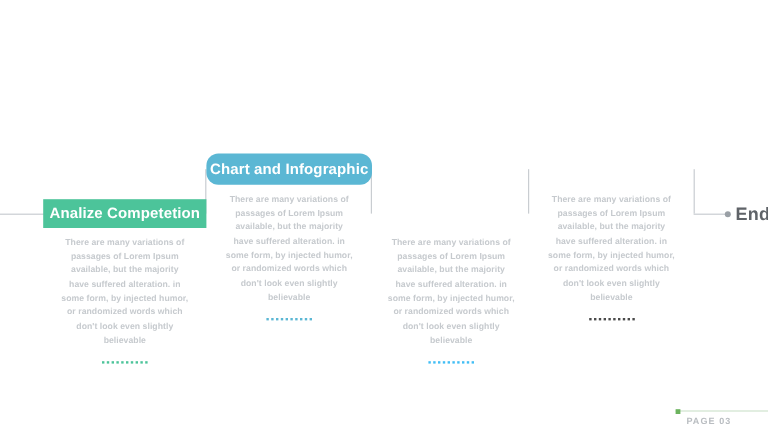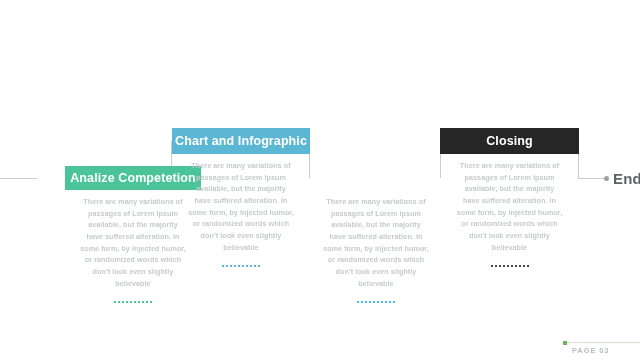--- a/index.html
+++ b/index.html
@@ -126,21 +126,21 @@
 
   <div class="conn conn-v" style="left:440px; top:141px; height:37px;"></div>
 
   <div class="conn conn-v" style="left:578px; top:141px; height:37px;"></div>
 
   <div class="conn conn-h" style="left:578px; top:178px; width:28px;"></div>
 
   <div class="end-dot" style="left:604px; top:175.5px;"></div>
   <div class="end-label" style="left:613px; top:170px;">End</div>
 
-  <div class="col" style="left:36px; width:136px;margin-left:29px;">
+  <div class="col" style="left:36px; width:136px;">
     <div class="bar" style="top:166px; height:24px; background:#4cc49a;">
       <span>Analize Competetion</span>
     </div>
     <div class="body-wrap" style="top:196px;">
       <div class="body-text">There are many variations of passages of Lorem Ipsum available, but the majority have suffered alteration. in some form, by injected humor, or randomized words which don't look even slightly believable</div>
       <div class="dots">
         <i style="background:#4cc49a"></i>
           <i style="background:#4cc49a"></i>
           <i style="background:#4cc49a"></i>
         <i style="background:#4cc49a"></i>
@@ -148,21 +148,21 @@
           <i style="background:#4cc49a"></i>
         <i style="background:#4cc49a"></i>
           <i style="background:#4cc49a"></i>
           <i style="background:#4cc49a"></i>
         <i style="background:#4cc49a"></i>
       </div>
     </div>
   </div>
 
   <div class="col" style="left:172px; width:138px;">
-    <div class="bar" style="top:128px; height:26px; background:#5bb7d4;">
+    <div class="bar" style="top:128px; height:26px; background:#5bb7d4;border-radius:10px;">
       <span>Chart and Infographic</span>
     </div>
     <div class="body-wrap" style="top:160px;">
       <div class="body-text">There are many variations of passages of Lorem Ipsum available, but the majority have suffered alteration. in some form, by injected humor, or randomized words which don't look even slightly believable</div>
       <div class="dots">
         <i style="background:#5bb7d4"></i>
           <i style="background:#5bb7d4"></i>
           <i style="background:#5bb7d4"></i>
         <i style="background:#5bb7d4"></i>
           <i style="background:#5bb7d4"></i>
@@ -187,23 +187,20 @@
           <i style="background:#42bef5"></i>
         <i style="background:#42bef5"></i>
           <i style="background:#42bef5"></i>
           <i style="background:#42bef5"></i>
         <i style="background:#42bef5"></i>
       </div>
     </div>
   </div>
 
   <div class="col" style="left:440px; width:139px;">
-    <div class="bar" style="top:128px; height:26px; background:#262626;">
-      <span>Closing</span>
-    </div>
     <div class="body-wrap" style="top:160px;">
       <div class="body-text">There are many variations of passages of Lorem Ipsum available, but the majority have suffered alteration. in some form, by injected humor, or randomized words which don't look even slightly believable</div>
       <div class="dots">
         <i style="background:#4a4a4a"></i>
           <i style="background:#4a4a4a"></i>
           <i style="background:#4a4a4a"></i>
         <i style="background:#4a4a4a"></i>
           <i style="background:#4a4a4a"></i>
           <i style="background:#4a4a4a"></i>
         <i style="background:#4a4a4a"></i>

